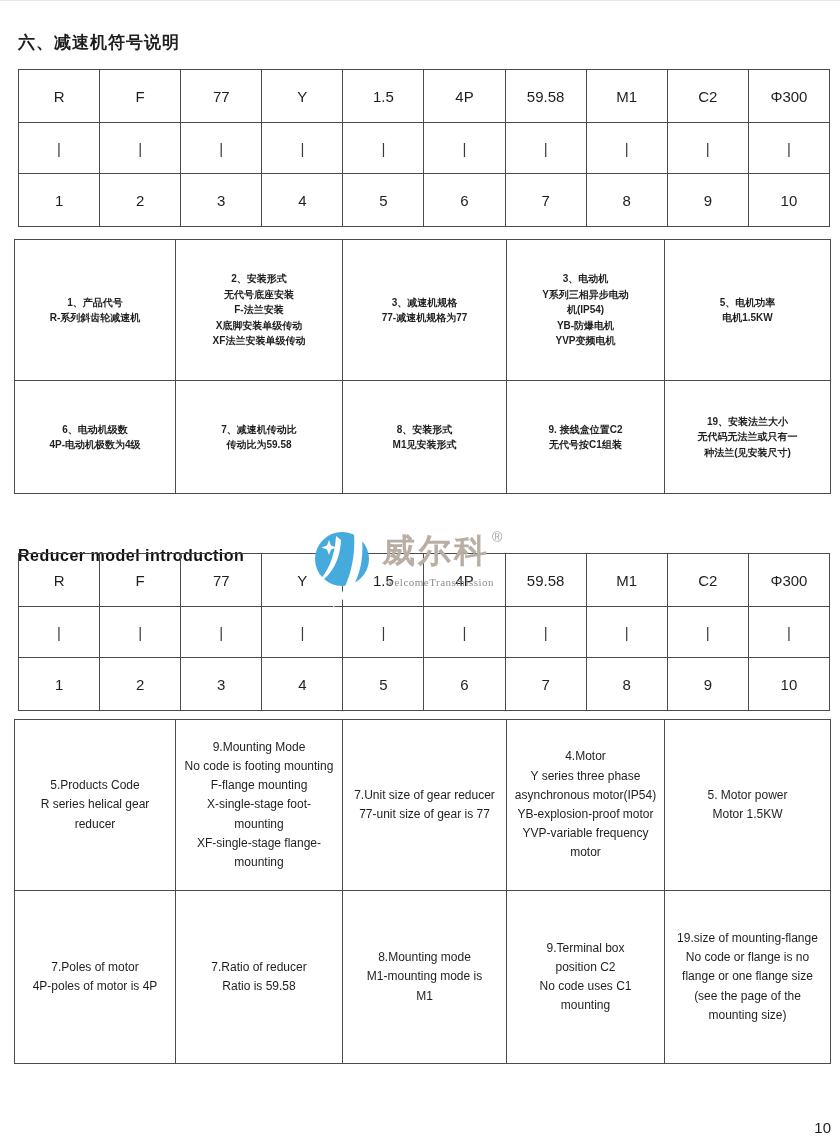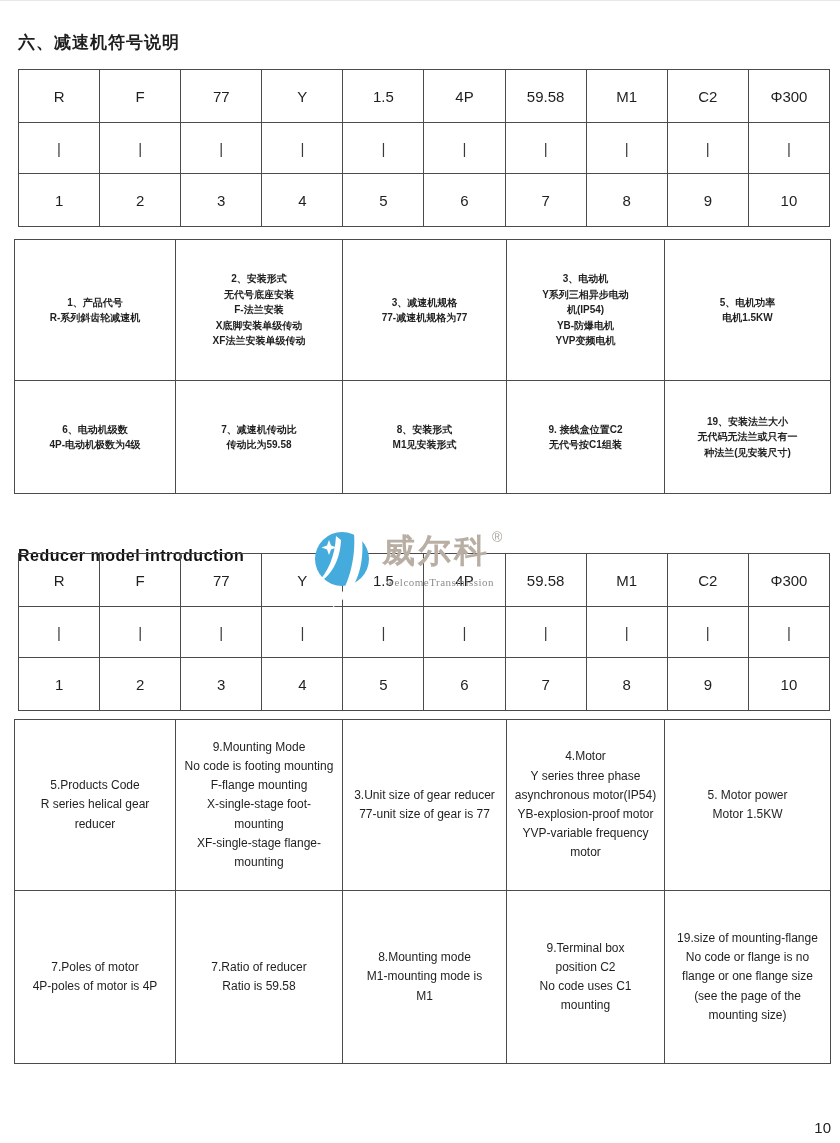--- a/index.html
+++ b/index.html
@@ -222,21 +222,21 @@
       <td>5.Products Code
 R series helical gear
 reducer</td>
       <td>9.Mounting Mode
 No code is footing mounting
 F-flange mounting
 X-single-stage foot-
 mounting
 XF-single-stage flange-
 mounting</td>
-      <td>3.Unit size of gear reducer
+      <td>7.Unit size of gear reducer
 77-unit size of gear is 77</td>
       <td>4.Motor
 Y series three phase
 asynchronous motor(IP54)
 YB-explosion-proof motor
 YVP-variable frequency
 motor</td>
       <td>5. Motor power
 Motor 1.5KW</td>
     </tr>

